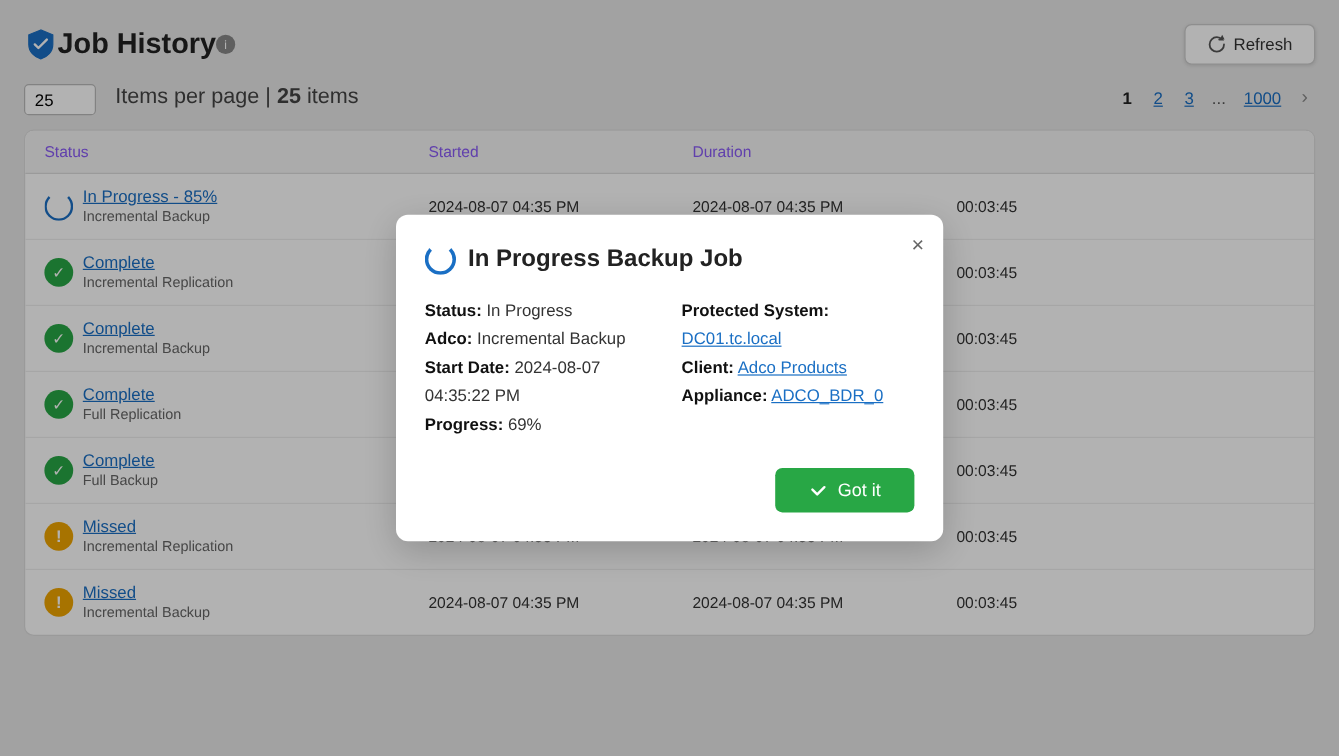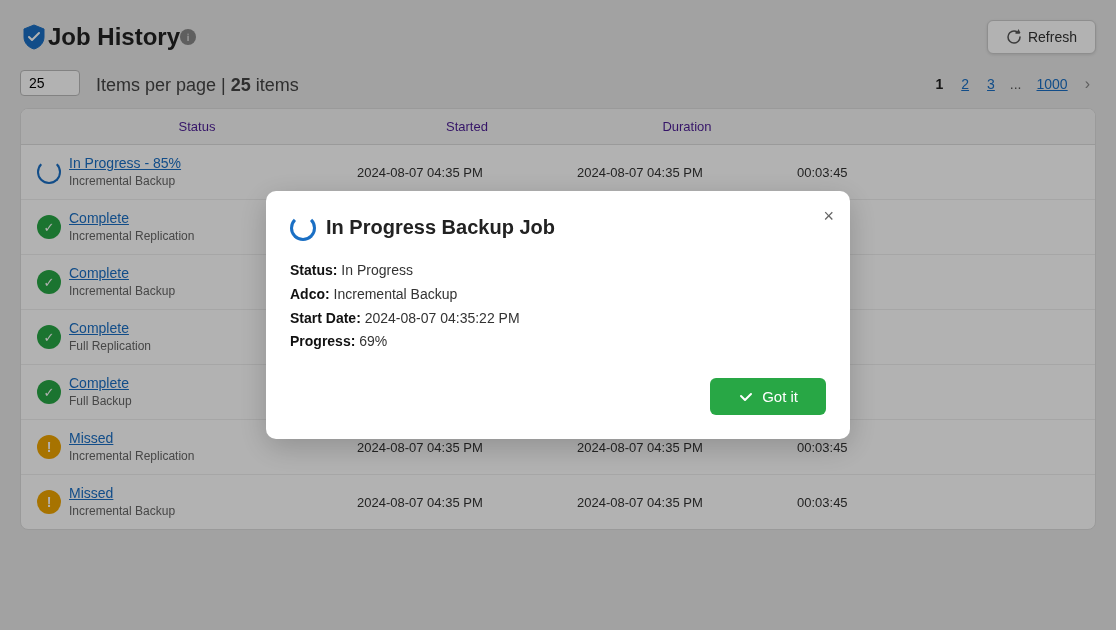--- a/index.html
+++ b/index.html
@@ -53,21 +53,21 @@
       border: 1px solid #ccc;
       border-radius: 6px;
       padding: 8px 18px;
       cursor: pointer;
       font-size: 14px;
       color: #333;
       box-shadow: 0 1px 3px rgba(0,0,0,0.1);
     }
     .pagination-row {
       display: flex;
-      align-items: flex-end;
+      align-items: flex-start;
       gap: 16px;
       margin-bottom: 12px;
     }
     .per-page-input {
       width: 60px;
       padding: 4px 8px;
       border: 1px solid #bbb;
       border-radius: 4px;
       font-size: 14px;
       background: white;
@@ -111,23 +111,22 @@
     }
     .table-header {
       display: grid;
       grid-template-columns: 320px 220px 220px 120px;
       background: #f5f5f5;
       border-bottom: 1px solid #ddd;
       padding: 10px 16px;
     }
     .col-header {
       font-size: 13px;
-      color: #4c1d95;
+      color: #8b5cf6;
       font-weight: 500;
-      text-align: center;
     }
     .table-row {
       display: grid;
       grid-template-columns: 320px 220px 220px 120px;
       border-bottom: 1px solid #eee;
       padding: 10px 16px;
       align-items: center;
     }
     .table-row:last-child { border-bottom: none; }
     .status-cell {
@@ -174,21 +173,21 @@
       top: 0; left: 0; right: 0; bottom: 0;
       background: rgba(0,0,0,0.3);
       display: flex;
       align-items: center;
       justify-content: center;
       z-index: 100;
     }
     .modal {
       background: white;
       border-radius: 10px;
-      width: 584px;
+      width: 456px;
       padding: 24px;
       box-shadow: 0 8px 30px rgba(0,0,0,0.2);
       position: relative;
     }
     .modal-header {
       display: flex;
       align-items: center;
       gap: 10px;
       margin-bottom: 18px;
     }
@@ -401,20 +400,34 @@
         </div>
         <div class="modal-field">
           <strong>Start Date:</strong>
           <span>2024-08-07 04:35:22 PM</span>
         </div>
         <div class="modal-field">
           <strong>Progress:</strong>
           <span>69%</span>
         </div>
       </div>
+      <div>
+        <div class="modal-field">
+          <strong>Protected System:</strong>
+          <a class="modal-link">DC01.tc.local</a>
+        </div>
+        <div class="modal-field">
+          <strong>Client:</strong>
+          <a class="modal-link">Adco Products</a>
+        </div>
+        <div class="modal-field">
+          <strong>Appliance:</strong>
+          <a class="modal-link">ADCO_BDR_0</a>
+        </div>
+      </div>
     </div>
     <div class="modal-footer">
       <button class="got-it-btn">
         <svg width="16" height="16" viewBox="0 0 16 16" fill="none">
           <path d="M3 8l4 4 6-6" stroke="white" stroke-width="2" stroke-linecap="round" stroke-linejoin="round"></path>
         </svg>
         <span>Got it</span>
       </button>
     </div>
   </div>

